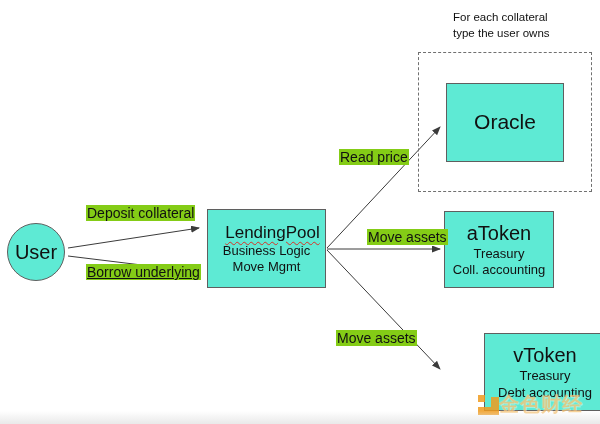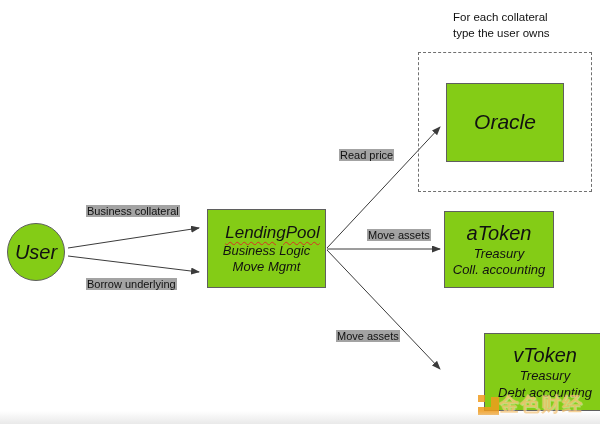--- a/index.html
+++ b/index.html
@@ -7,28 +7,27 @@
     position:relative;
     width:600px;height:424px;
     background:#ffffff;
     overflow:hidden;
     font-family:"Liberation Sans", sans-serif;
     color:#111;
   }
   #arrows{position:absolute;left:0;top:0;width:600px;height:424px;}
   .node{
     position:absolute;
-    background:#84cc16;
+    background:#5eead4;
     border:1px solid #5f5f5f;
     display:flex;flex-direction:column;
     align-items:center;justify-content:center;
     text-align:center;
     box-sizing:border-box;
     line-height:1.25;
-    font-style:italic;
   }
   .node .title{font-size:20px;}
   .node .sub{font-size:13px;}
   #user-node{
     left:7px;top:223px;width:58px;height:58px;
     border-radius:50%;
     font-size:20px;
   }
   #lendingpool-node{left:207px;top:209px;width:119px;height:79px;}
   #lendingpool-node .title{
@@ -45,27 +44,27 @@
     position:absolute;left:418px;top:52px;width:174px;height:140px;
     border:1px dashed #707070;
     box-sizing:border-box;
   }
   .note{
     position:absolute;left:453px;top:9px;
     font-size:11.5px;line-height:16px;
   }
   .edge-label{
     position:absolute;
-    font-size:11px;
+    font-size:14px;
     white-space:nowrap;
-    background:#a3a3a3;
+    background:#84cc16;
     padding:0 1px;
   }
   #label-deposit{left:86px;top:205px;}
-  #label-borrow{left:86px;top:278px;}
+  #label-borrow{left:86px;top:264px;text-decoration:underline;}
   #label-read-price{left:339px;top:149px;}
   #label-move-assets-a{left:367px;top:229px;}
   #label-move-assets-v{left:336px;top:330px;}
   #watermark{
     position:absolute;left:478px;top:391px;
     display:flex;align-items:center;gap:0;
     opacity:.85;
   }
   #wm-logo{position:relative;width:21px;height:21px;}
   #wm-logo .sq{position:absolute;left:0;top:1px;width:7px;height:7px;background:#f09c1e;}
@@ -126,21 +125,21 @@
     <div class="sub">Treasury</div>
     <div class="sub">Coll. accounting</div>
   </div>
 
   <div id="vtoken-node" class="node">
     <div class="title">vToken</div>
     <div class="sub">Treasury</div>
     <div class="sub">Debt accounting</div>
   </div>
 
-  <div id="label-deposit" class="edge-label">Business collateral</div>
+  <div id="label-deposit" class="edge-label">Deposit collateral</div>
   <div id="label-borrow" class="edge-label">Borrow underlying</div>
   <div id="label-read-price" class="edge-label">Read price</div>
   <div id="label-move-assets-a" class="edge-label">Move assets</div>
   <div id="label-move-assets-v" class="edge-label">Move assets</div>
 
   <div id="watermark">
     <div id="wm-logo">
       <div class="sq"></div>
         <div class="bar-b"></div>
         <div class="bar-r"></div>

